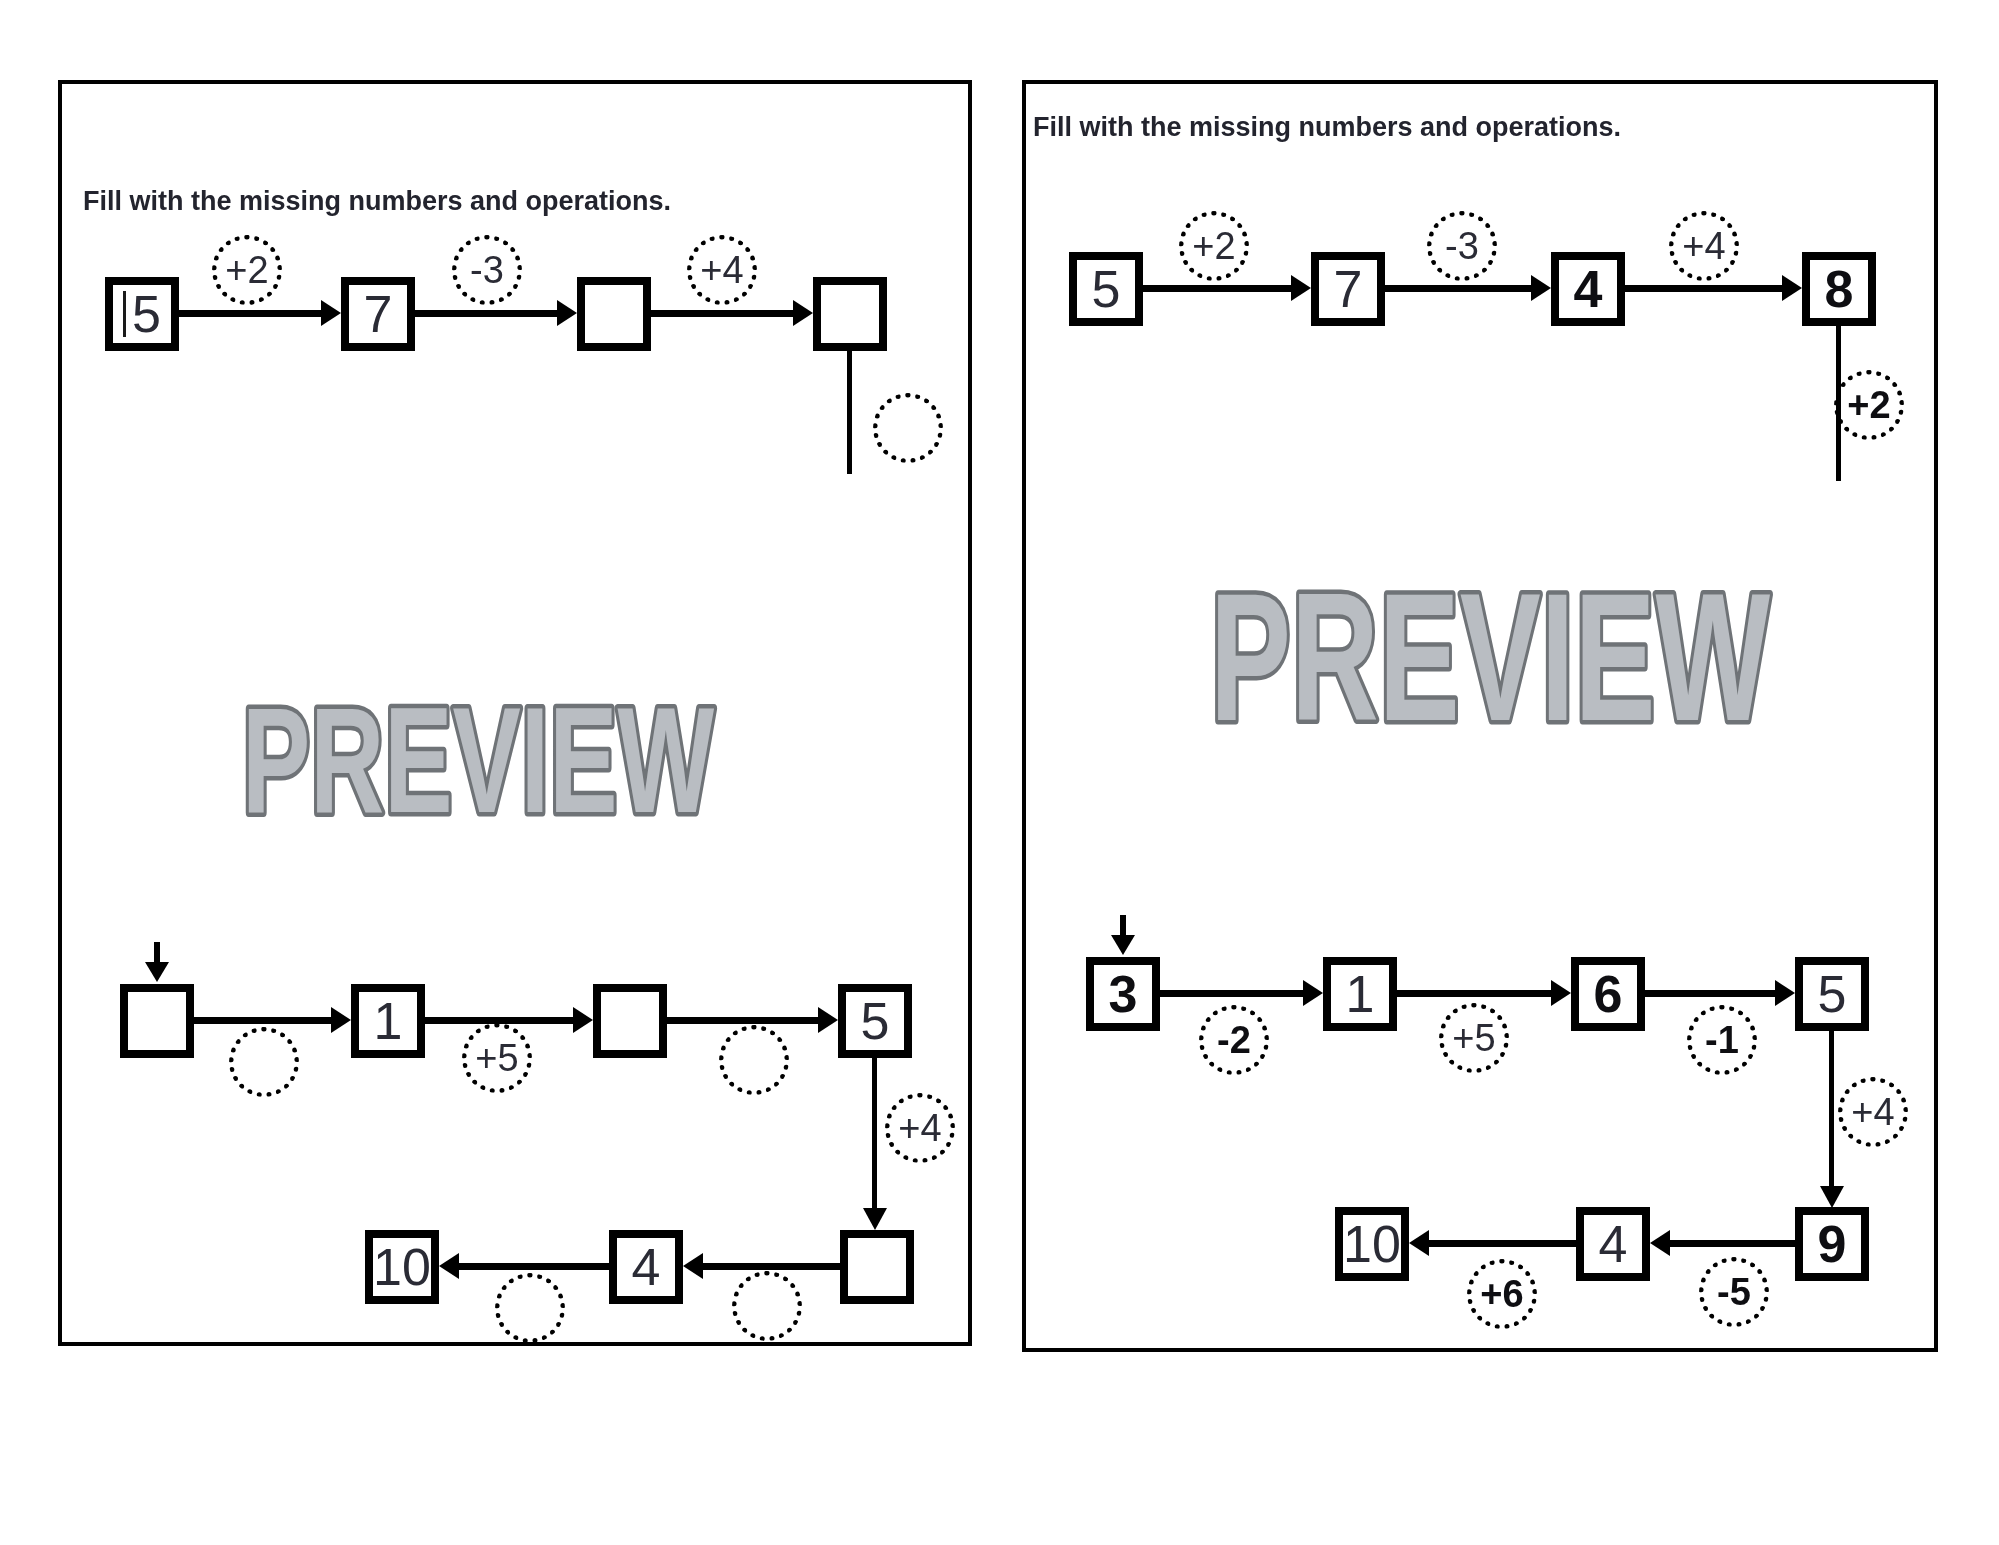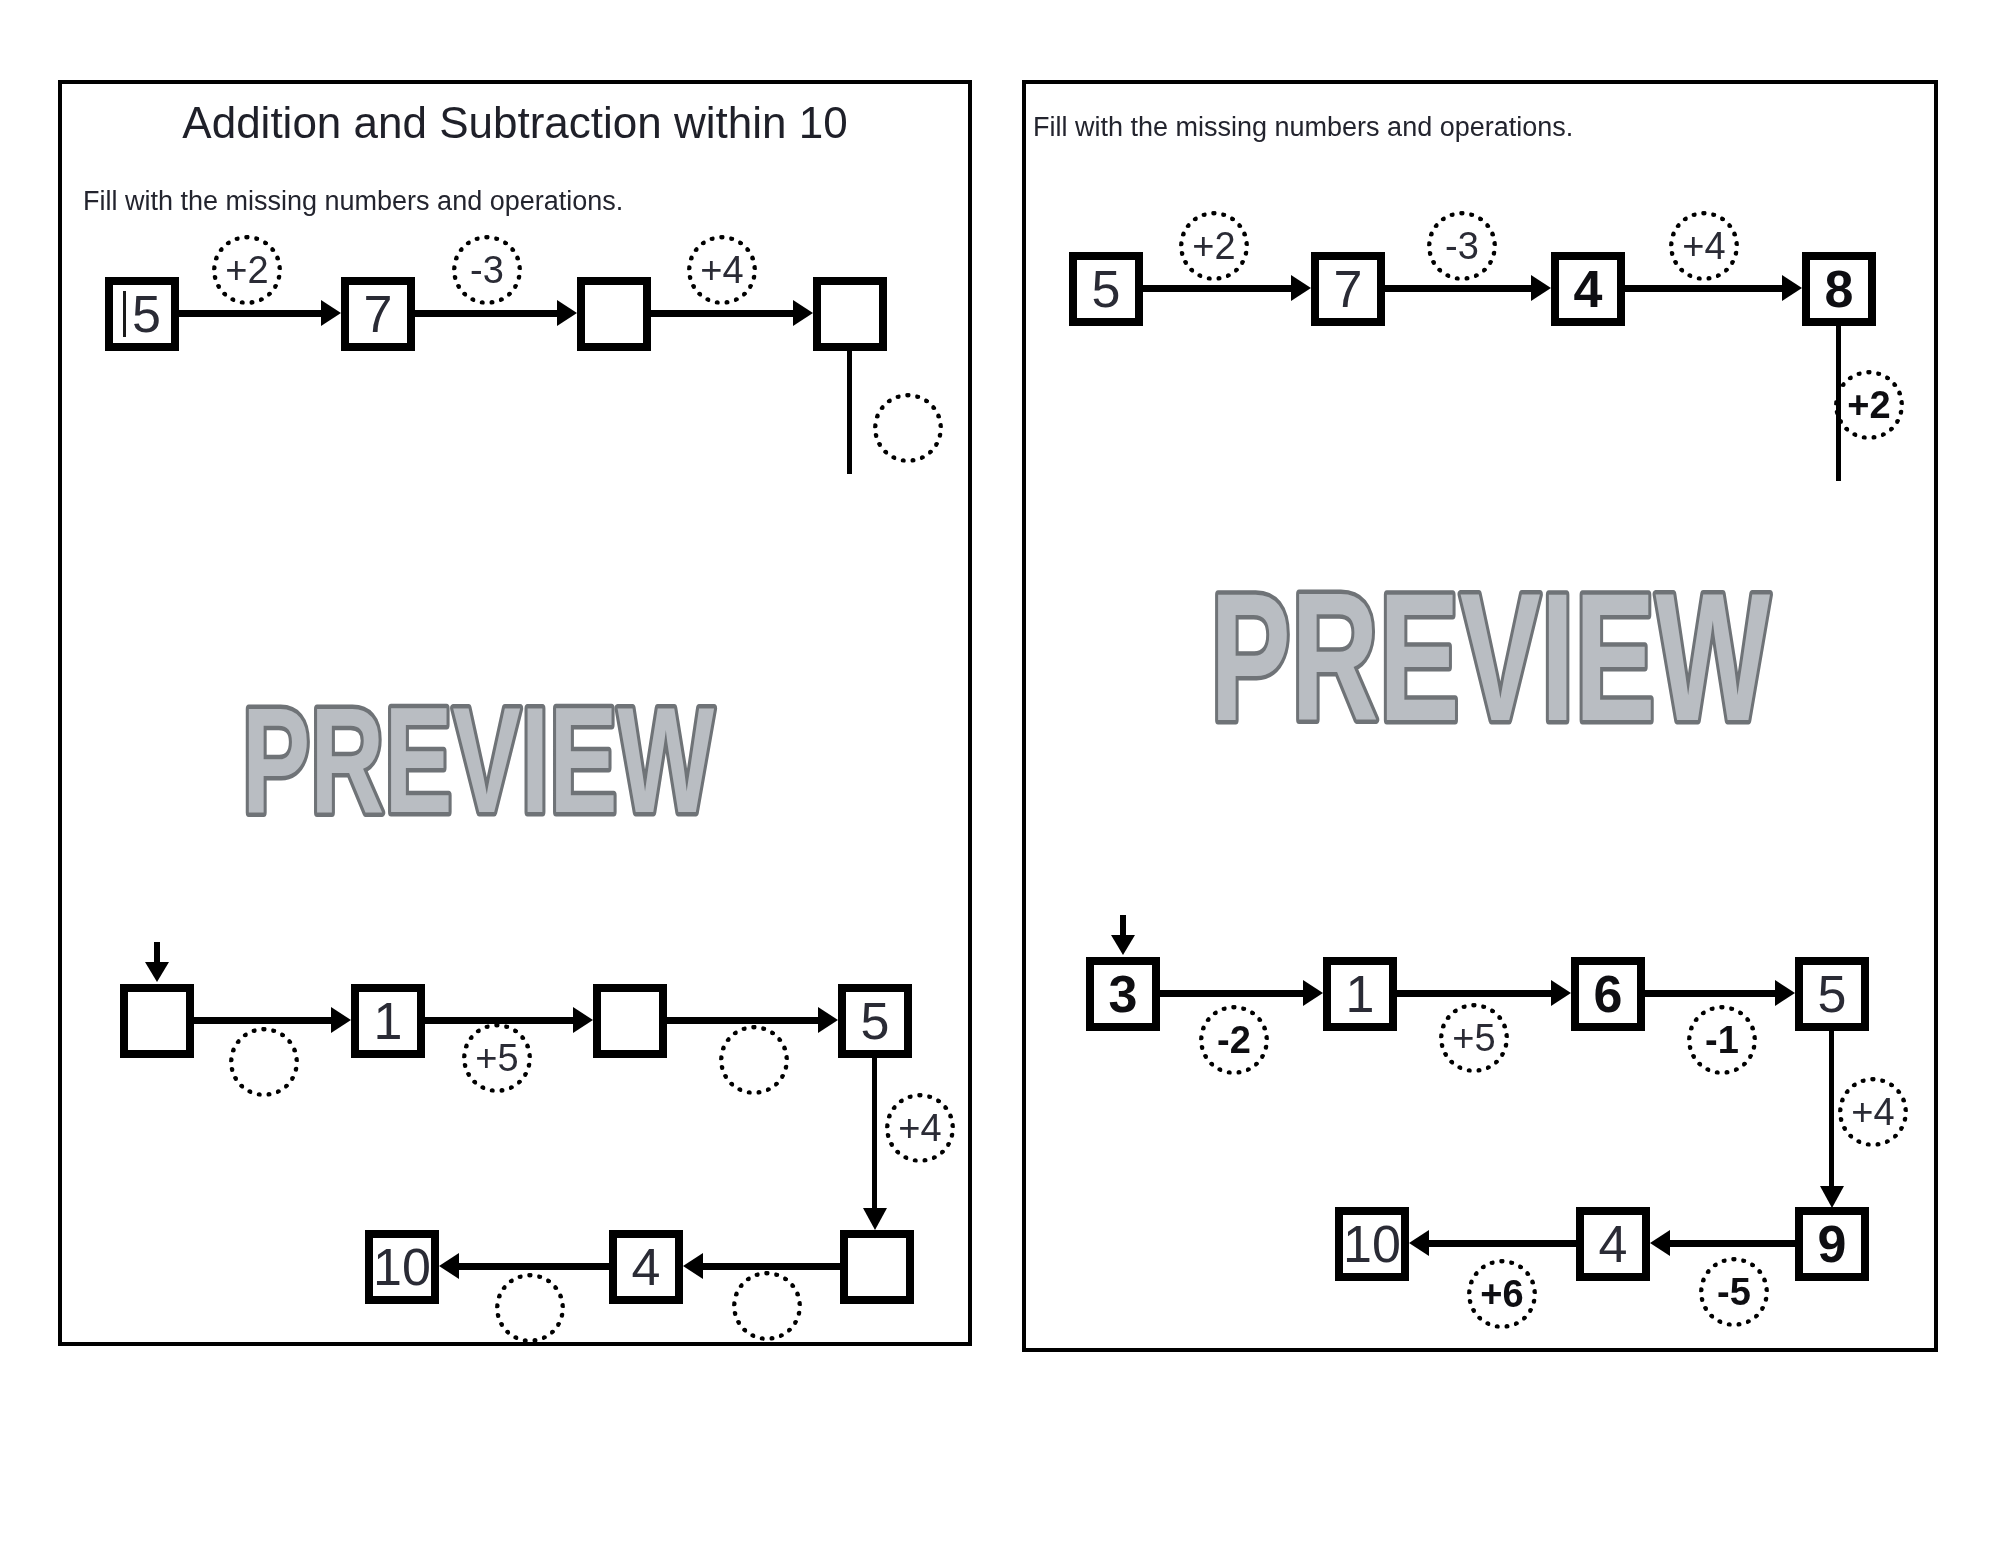--- a/index.html
+++ b/index.html
@@ -3,21 +3,21 @@
 <meta charset="utf-8">
 <style>
   html,body{margin:0;padding:0;background:#fff;}
   .canvas{position:relative;width:1999px;height:1545px;background:#ffffff;
           font-family:"Liberation Sans",sans-serif;overflow:hidden;}
   .page{position:absolute;background:#fff;border:4px solid #000;box-sizing:border-box;}
   #page-left{left:58px;top:80px;width:914px;height:1266px;}
   #page-right{left:1022px;top:80px;width:916px;height:1272px;}
   .title{position:absolute;left:58px;top:98px;width:914px;text-align:center;
          font-size:44px;color:#1f2029;letter-spacing:0px;}
-  .instr{position:absolute;font-size:27px;color:#23242e;font-weight:normal;}
+  .instr{position:absolute;font-size:27px;color:#23242e;font-weight:bold;}
   .nbox{position:absolute;width:74px;height:74px;box-sizing:border-box;border:8px solid #000;
         background:#fff;display:flex;align-items:center;justify-content:center;
         font-size:52px;color:#2a2b35;}
   .nbox.bold{font-weight:bold;color:#0e0e12;}
   .opc{position:absolute;width:70px;height:70px;box-sizing:border-box;border:5px dotted #000;
        border-radius:50%;display:flex;align-items:center;justify-content:center;
        font-size:38px;color:#2a2b35;background:transparent;}
   .opc.bold{font-weight:bold;color:#0e0e12;}
   .shaft{position:absolute;height:7px;background:#000;}
   .vline{position:absolute;width:5px;background:#000;}
@@ -39,21 +39,20 @@
   .banner-text{font-size:70px;font-weight:bold;color:#0b0b0e;letter-spacing:10px;
           transform:scaleY(1.28);white-space:nowrap;}
 </style>
 </head>
 <body>
 
 <div class="canvas">
 
   <div class="page" id="page-left"></div>
 
-  <div class="title">Addition and Subtraction within 10</div>
   <div class="instr" style="left:83px;top:186px;">Fill with the missing numbers and operations.</div>
 
   <div class="nbox" style="left:105px;top:277px;">
     <span class="caret"></span>
     <span>5</span>
   </div>
   <div class="shaft" style="left:179px;top:310px;width:142px;"></div>
   <div class="head-r" style="left:321px;top:300px;"></div>
   <div class="opc" style="left:212px;top:235px;">
     <span>+2</span>

